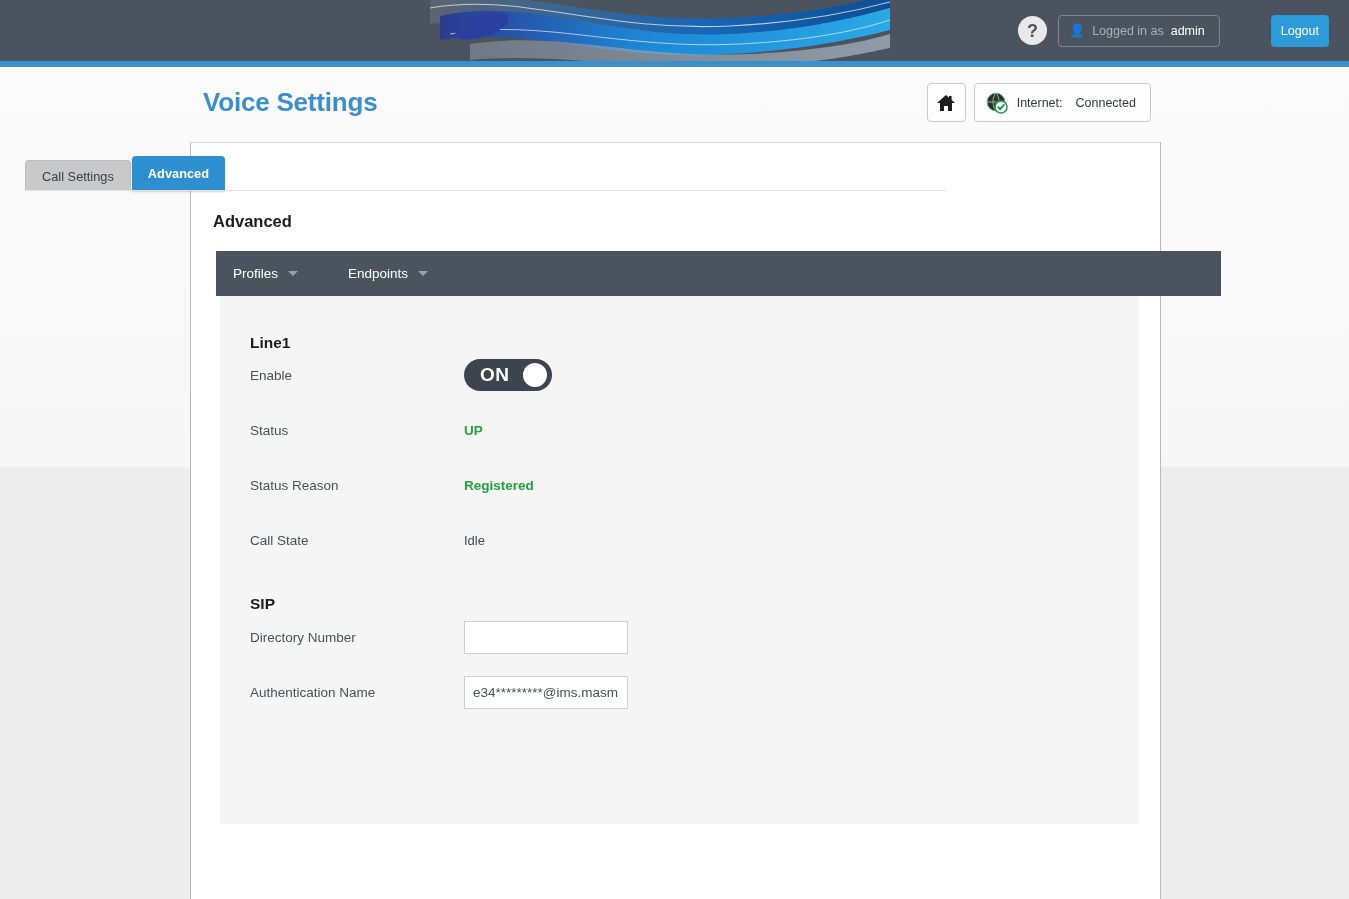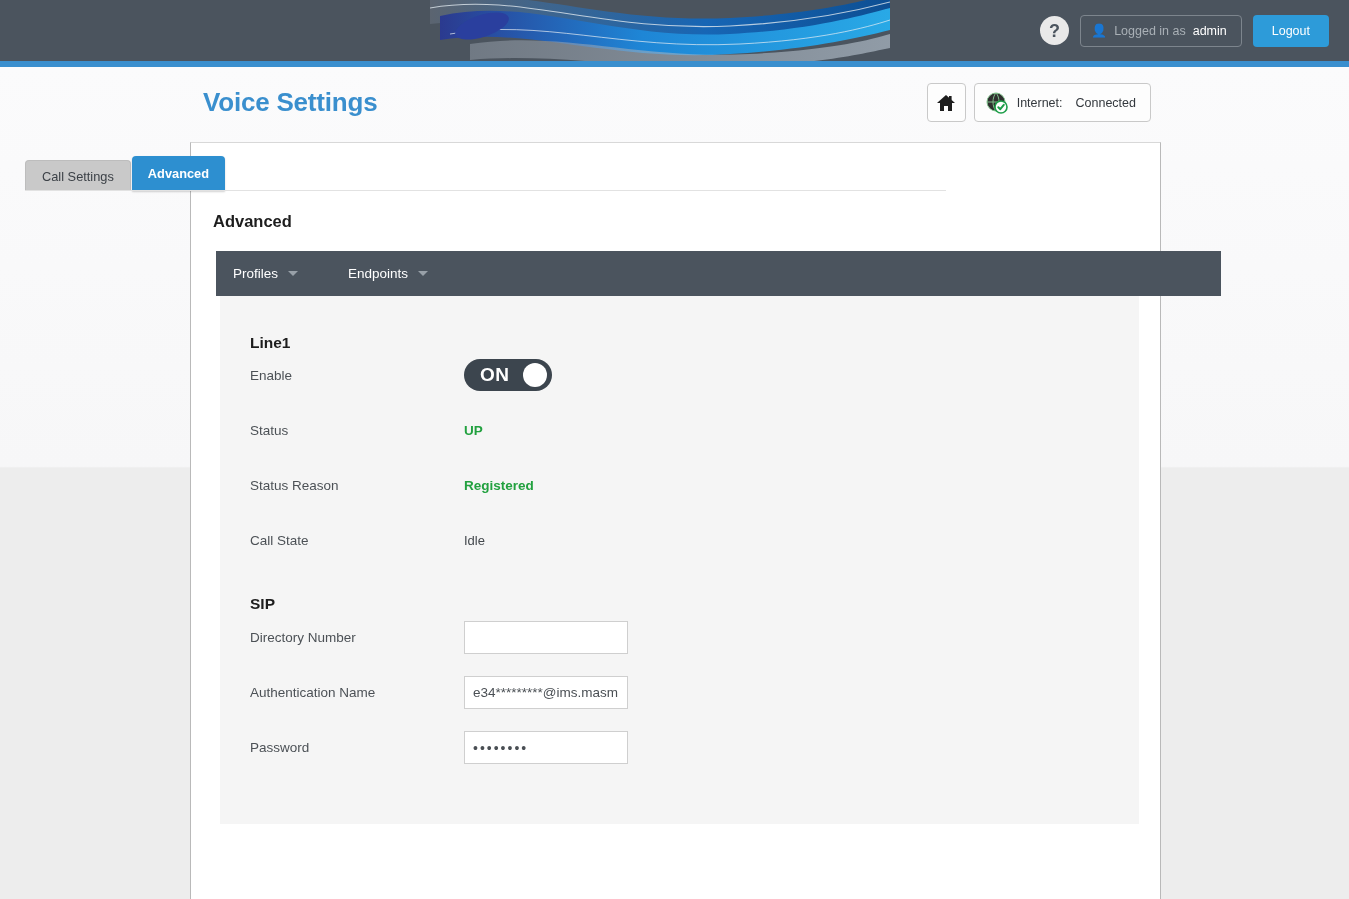--- a/index.html
+++ b/index.html
@@ -29,25 +29,26 @@
     cursor: pointer; line-height: 1;
   }
   .login-box {
     height: 32px; border: 1px solid #7d858d; border-radius: 4px;
     display: flex; align-items: center; gap: 7px; padding: 0 14px 0 10px;
     color: #a9b0b6; font-size: 12.5px;
   }
   .login-box .user-ic { font-size: 13px; color: #cfd4d8; }
   .login-box .uname { color: #ffffff; font-size: 12.5px; }
   .logout-btn {
-    height: 32px; padding: 0 19px; border-radius: 4px;
+    height: 32px; padding: 0 10px; border-radius: 4px;
     background: #2d9bd9; color: #fff; font-size: 12.5px;
     display: flex; align-items: center; justify-content: center;
     border: none; cursor: pointer;
     font-family: "Liberation Sans", sans-serif;
+    margin-left: 40px;
   }
   .blue-stripe {
     position: absolute; left: 0; top: 61px; width: 1349px; height: 6px;
     background: #3a8fce;
   }
 
   
   .page {
     position: absolute; left: 0; top: 67px; width: 1349px; height: 832px;
     background: linear-gradient(180deg, #fbfbfc 0%, #f7f7f8 48%, #ededed 48.2%, #ededed 100%);
@@ -275,20 +276,16 @@
     <div class="row" style="left:30px; top:325px;">
       <span class="row-label">Directory Number</span>
       <input class="field" type="text" value="" placeholder="" style="">
     </div>
 
     <div class="row" style="left:30px; top:380px;">
       <span class="row-label">Authentication Name</span>
       <input class="field" type="text" value="e34*********@ims.masm" style="">
     </div>
 
-    <div class="row" style="left:30px; top:435px;">
-      <span class="row-label">Password</span>
-      <input class="field pw" type="text" value="••••••••" style="">
-    </div>
 
 
   </div>
 </div>
 
 </body></html>

